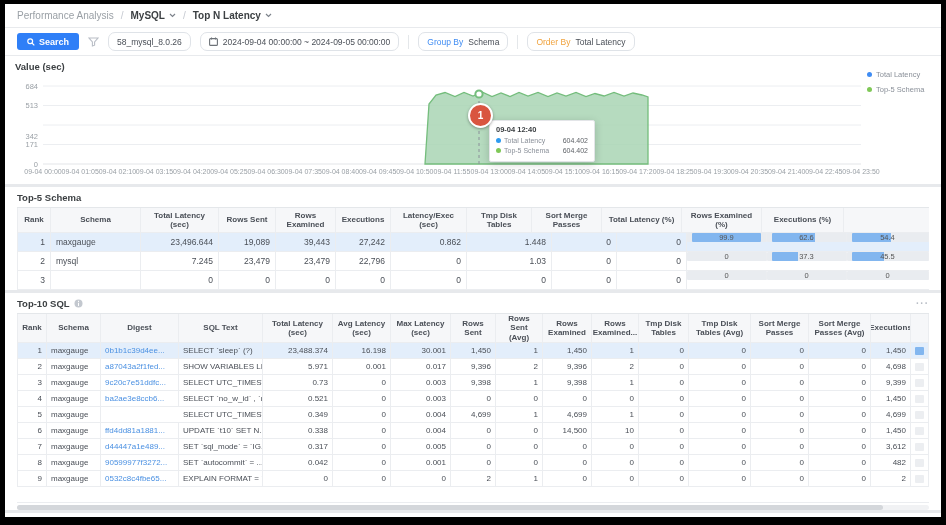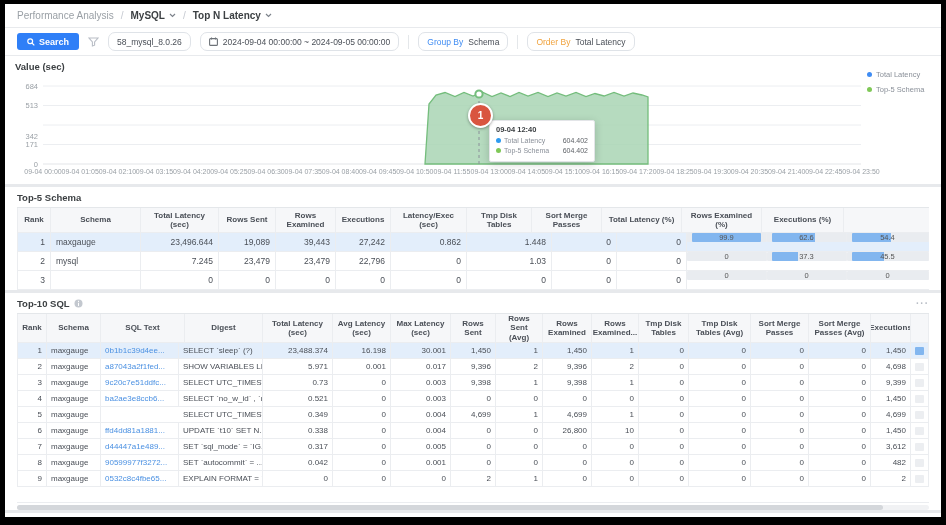--- a/index.html
+++ b/index.html
@@ -336,22 +336,22 @@
               <rect x="4" y="3.8" width="1" height="3.2" fill="#fff"></rect>
             </svg>
           </span>
         <span class="sec-spacer"></span>
         <span style="color:#b9bec6;font-weight:bold;letter-spacing:1px;font-size:10px;">···</span>
       </div>
       <div id="top10-table">
           <div class="t-row t-head">
             <div class="t-cell t-hcell" style="width: 30px;">Rank</div>
             <div class="t-cell t-hcell" style="width: 54px;">Schema</div>
+            <div class="t-cell t-hcell" style="width: 78px;">Digest</div>
             <div class="t-cell t-hcell" style="width: 84px;">SQL Text</div>
-            <div class="t-cell t-hcell" style="width: 78px;">Digest</div>
             <div class="t-cell t-hcell" style="width: 70px;">Total Latency (sec)</div>
             <div class="t-cell t-hcell" style="width: 58px;">Avg Latency (sec)</div>
             <div class="t-cell t-hcell" style="width: 60px;">Max Latency (sec)</div>
             <div class="t-cell t-hcell" style="width: 45px;">Rows Sent</div>
             <div class="t-cell t-hcell" style="width: 47px;">Rows Sent (Avg)</div>
             <div class="t-cell t-hcell" style="width: 49px;">Rows Examined</div>
             <div class="t-cell t-hcell" style="width: 47px;">Rows Examined...</div>
             <div class="t-cell t-hcell" style="width: 50px;">Tmp Disk Tables</div>
             <div class="t-cell t-hcell" style="width: 62px;">Tmp Disk Tables (Avg)</div>
             <div class="t-cell t-hcell" style="width: 58px;">Sort Merge Passes</div>
@@ -467,21 +467,21 @@
           <div class="t-row">
             <div class="t-cell num" style="width: 30px;">6</div>
             <div class="t-cell text" style="width: 54px;">maxgauge</div>
             <div class="t-cell link" style="width: 78px;">ffd4dd81a1881...</div>
             <div class="t-cell text" style="width: 84px;">UPDATE `t10` SET N...</div>
             <div class="t-cell num" style="width: 70px;">0.338</div>
             <div class="t-cell num" style="width: 58px;">0</div>
             <div class="t-cell num" style="width: 60px;">0.004</div>
             <div class="t-cell num" style="width: 45px;">0</div>
             <div class="t-cell num" style="width: 47px;">0</div>
-            <div class="t-cell num" style="width: 49px;">26,800</div>
+            <div class="t-cell num" style="width: 49px;">14,500</div>
             <div class="t-cell num" style="width: 47px;">10</div>
             <div class="t-cell num" style="width: 50px;">0</div>
             <div class="t-cell num" style="width: 62px;">0</div>
             <div class="t-cell num" style="width: 58px;">0</div>
             <div class="t-cell num" style="width: 62px;">0</div>
             <div class="t-cell num" style="width: 40px;">1,450</div>
             <div class="t-cell t-barcol">
               <div class="minibar"></div>
             </div>
           </div>

